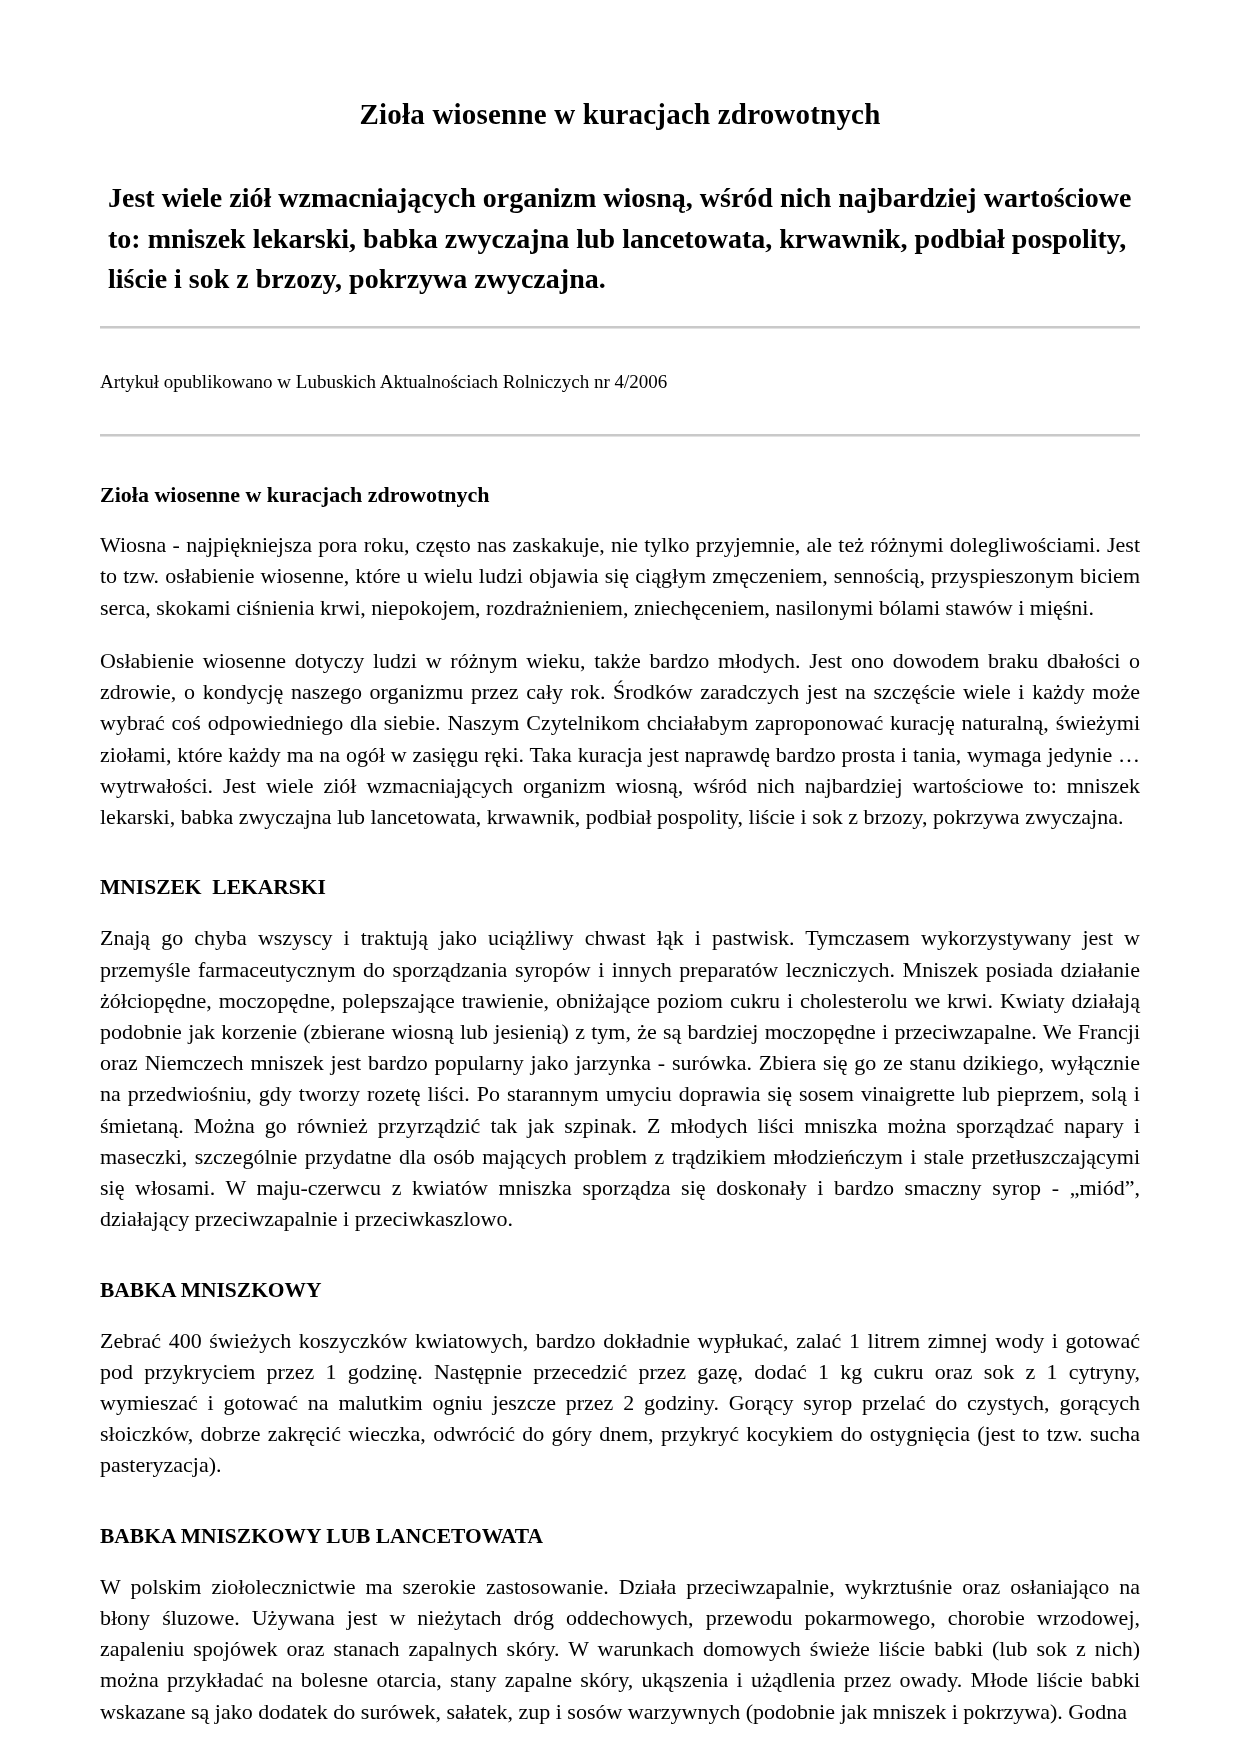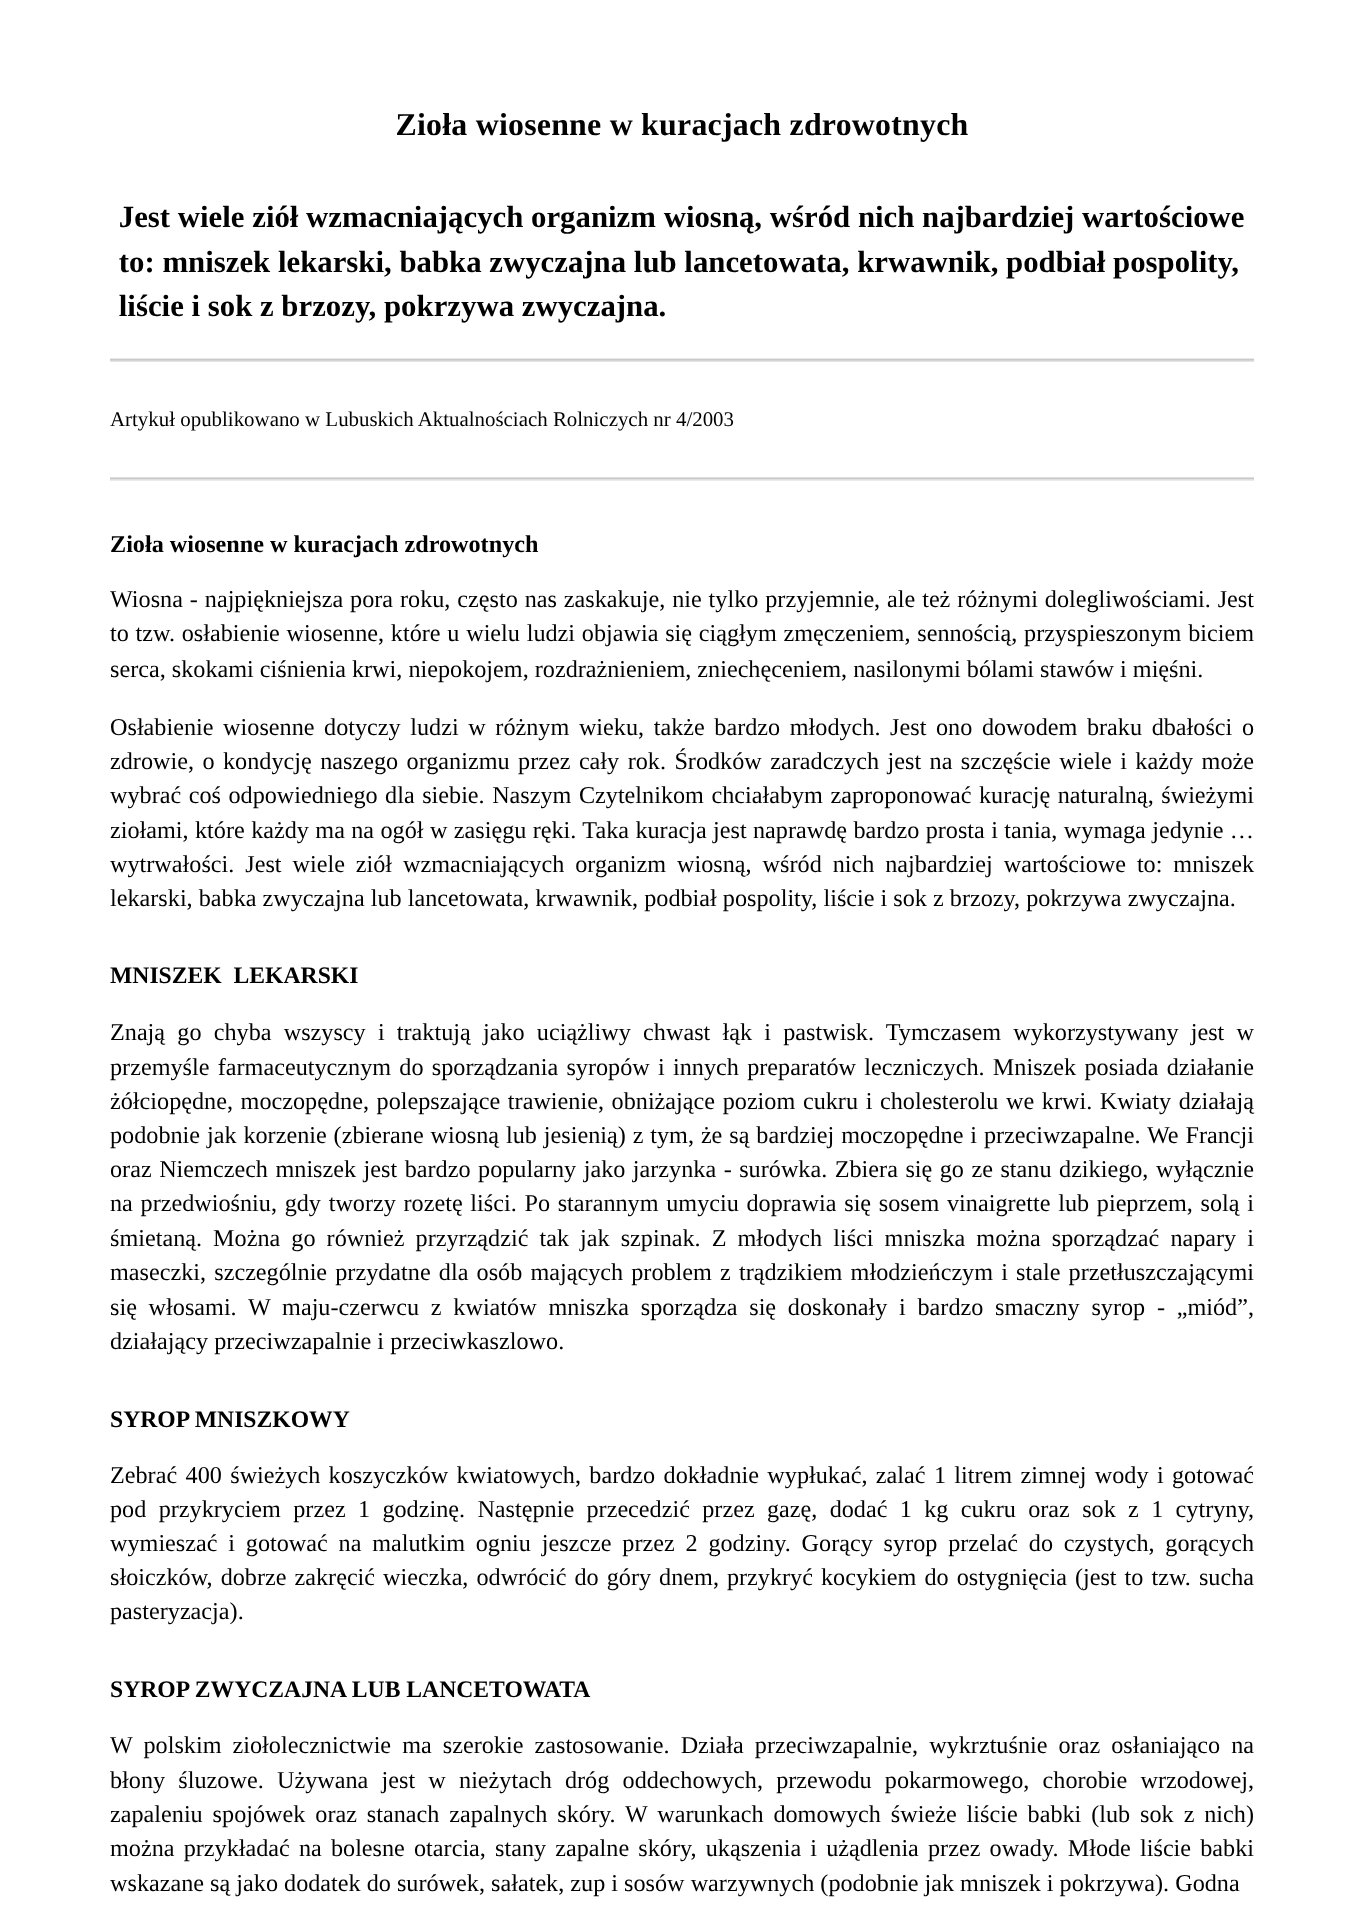--- a/index.html
+++ b/index.html
@@ -89,35 +89,35 @@
 <body>
 
 <div class="page">
 
   <h1 class="doc-title">Zioła wiosenne w kuracjach zdrowotnych</h1>
 
   <p class="lead">Jest wiele ziół wzmacniających organizm wiosną, wśród nich najbardziej wartościowe to: mniszek lekarski, babka zwyczajna lub lancetowata, krwawnik, podbiał pospolity, liście i sok z brzozy, pokrzywa zwyczajna.</p>
 
   <hr class="rule rule-top">
 
-  <p class="source-line">Artykuł opublikowano w Lubuskich Aktualnościach Rolniczych nr 4/2003</p>
+  <p class="source-line">Artykuł opublikowano w Lubuskich Aktualnościach Rolniczych nr 4/2006</p>
 
   <hr class="rule rule-bottom">
 
   <h2 class="section-heading">Zioła wiosenne w kuracjach zdrowotnych</h2>
 
   <p class="body-text">Wiosna - najpiękniejsza pora roku, często nas zaskakuje, nie tylko przyjemnie, ale też różnymi dolegliwościami. Jest to tzw. osłabienie wiosenne, które u wielu ludzi objawia się ciągłym zmęczeniem, sennością, przyspieszonym biciem serca, skokami ciśnienia krwi, niepokojem, rozdrażnieniem, zniechęceniem, nasilonymi bólami stawów i mięśni.</p>
 
   <p class="body-text">Osłabienie wiosenne dotyczy ludzi w różnym wieku, także bardzo młodych. Jest ono dowodem braku dbałości o zdrowie, o kondycję naszego organizmu przez cały rok. Środków zaradczych jest na szczęście wiele i każdy może wybrać coś odpowiedniego dla siebie. Naszym Czytelnikom chciałabym zaproponować kurację naturalną, świeżymi ziołami, które każdy ma na ogół w zasięgu ręki. Taka kuracja jest naprawdę bardzo prosta  i tania, wymaga jedynie … wytrwałości. Jest wiele ziół wzmacniających organizm wiosną, wśród nich najbardziej wartościowe to: mniszek lekarski, babka zwyczajna lub lancetowata, krwawnik, podbiał pospolity, liście i sok z brzozy, pokrzywa zwyczajna.</p>
 
   <h3 class="sub-heading">MNISZEK  LEKARSKI</h3>
 
   <p class="body-text">Znają go chyba wszyscy i traktują jako uciążliwy chwast łąk i pastwisk. Tymczasem wykorzystywany jest w przemyśle farmaceutycznym do sporządzania syropów i innych preparatów leczniczych. Mniszek posiada działanie żółciopędne, moczopędne, polepszające trawienie, obniżające poziom cukru i cholesterolu we krwi. Kwiaty działają podobnie jak korzenie (zbierane wiosną lub jesienią) z tym, że są bardziej moczopędne i przeciwzapalne. We Francji oraz Niemczech mniszek jest bardzo popularny jako jarzynka - surówka. Zbiera się go ze stanu dzikiego, wyłącznie na przedwiośniu, gdy tworzy rozetę liści. Po starannym umyciu doprawia się sosem vinaigrette lub pieprzem, solą i śmietaną. Można go również przyrządzić tak jak szpinak. Z młodych liści mniszka można sporządzać napary i maseczki, szczególnie przydatne dla osób mających problem z trądzikiem młodzieńczym i stale przetłuszczającymi się włosami. W maju-czerwcu z kwiatów mniszka sporządza się doskonały i bardzo smaczny syrop - „miód”, działający przeciwzapalnie  i przeciwkaszlowo.</p>
 
-  <h3 class="sub-heading">SYROP MNISZKOWY</h3>
+  <h3 class="sub-heading">BABKA MNISZKOWY</h3>
 
   <p class="body-text">Zebrać 400 świeżych koszyczków kwiatowych, bardzo dokładnie wypłukać, zalać 1 litrem zimnej wody i gotować pod przykryciem przez 1 godzinę. Następnie przecedzić przez gazę, dodać 1 kg cukru oraz sok z 1 cytryny, wymieszać i gotować na malutkim ogniu jeszcze przez 2 godziny. Gorący syrop przelać do czystych, gorących słoiczków, dobrze zakręcić wieczka, odwrócić do góry dnem, przykryć kocykiem do ostygnięcia (jest to tzw. sucha pasteryzacja).</p>
 
-  <h3 class="sub-heading">SYROP ZWYCZAJNA LUB LANCETOWATA</h3>
+  <h3 class="sub-heading">BABKA MNISZKOWY LUB LANCETOWATA</h3>
 
   <p class="body-text">W polskim ziołolecznictwie ma szerokie zastosowanie. Działa  przeciwzapalnie, wykrztuśnie oraz osłaniająco na błony śluzowe. Używana jest w nieżytach dróg oddechowych, przewodu pokarmowego, chorobie wrzodowej, zapaleniu spojówek oraz stanach zapalnych skóry. W warunkach domowych świeże liście babki (lub sok z nich) można przykładać na bolesne otarcia, stany zapalne skóry, ukąszenia i użądlenia przez owady. Młode liście babki wskazane są jako dodatek do surówek, sałatek, zup i sosów warzywnych (podobnie jak mniszek i pokrzywa). Godna</p>
 
 </div>
 
 </body></html>

